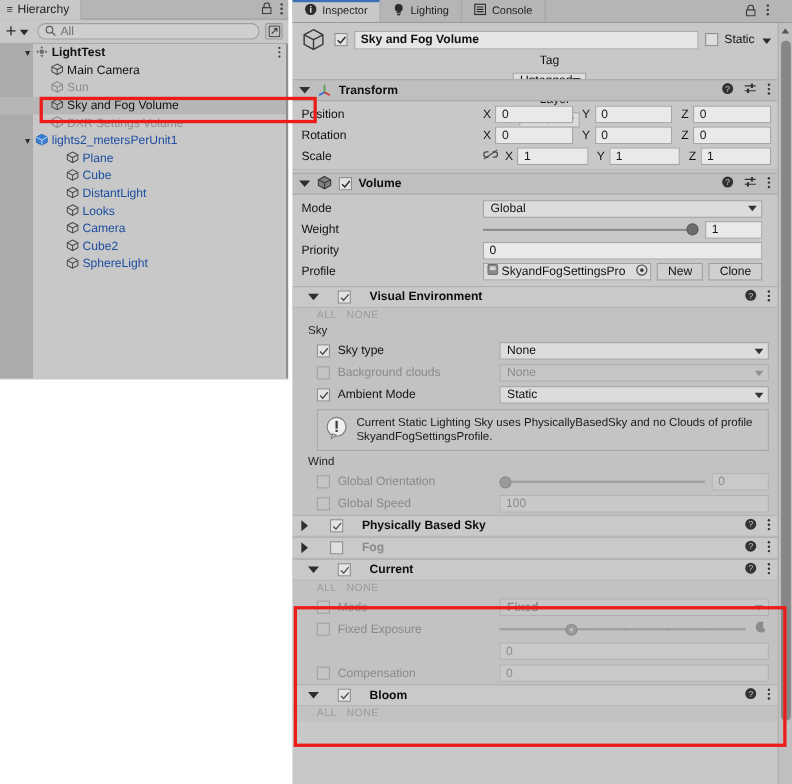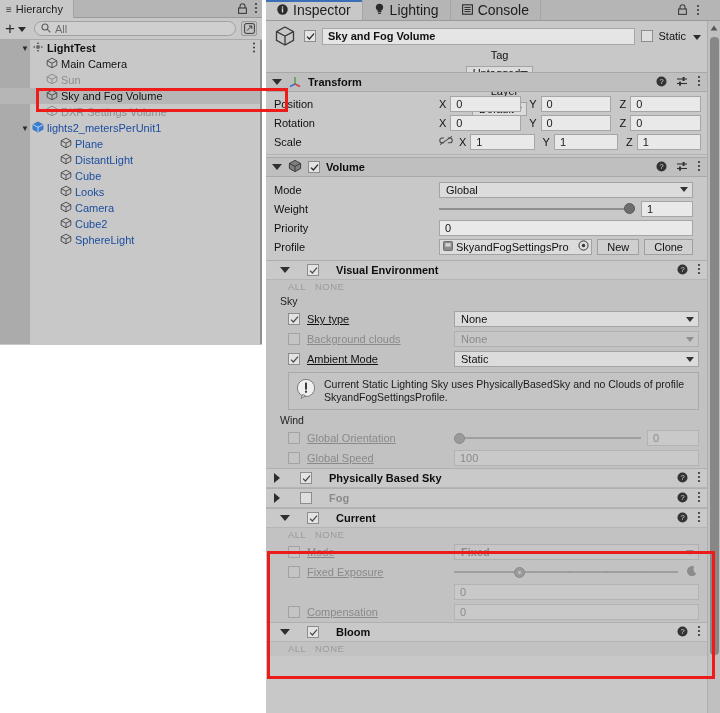--- a/index.html
+++ b/index.html
@@ -90,21 +90,21 @@
   .inspector {
     position: absolute; left: 266px; top: 0; width: 454px; height: 713px;
     background: #c8c8c8;
   }
   .i-tabbar {
     position: relative; height: 21px; background: #b5b5b5;
     border-bottom: 1px solid #9a9a9a; display: flex; align-items: stretch;
   }
   .i-tab {
     display: flex; align-items: center; gap: 5px; padding: 0 11px;
-    font-size: 14px; color: #1d1d1d; border-right: 1px solid #a5a5a5;
+    font-size: 10px; color: #1d1d1d; border-right: 1px solid #a5a5a5;
     position: relative;
   }
   .i-tab.active { background: #c8c8c8; }
   .i-tab.active::before {
     content: ""; position: absolute; left: 0; right: 0; top: 0; height: 2px;
     background: #3b6fb5;
   }
   .i-lockicons {
     position: absolute; right: 20px; top: 0; height: 21px;
     display: flex; align-items: center; gap: 9px; color: #3d3d3d;
@@ -200,21 +200,21 @@
   .ovhdr .title { font-weight: bold; font-size: 11px; color: #0e0e0e; }
   .ovhdr .title.dis { color: #8a8a8a; }
   .ovhdr .right {
     position: absolute; right: 6px; display: flex; align-items: center; gap: 9px;
     color: #3a3a3a;
   }
   .allnone { display: flex; gap: 9px; padding: 1px 0 2px 22px; }
   .allnone span { font-size: 9.5px; color: #9b9b9b; letter-spacing: .4px; }
   .grouplbl { font-size: 10.5px; color: #222; padding: 1px 0 2px 14px; }
   .ovrow { display: flex; align-items: center; height: 20px; padding: 0 8px 0 22px; gap: 7px; }
-  .ovrow .lab { width: 140px; flex: 0 0 140px; font-size: 11px; color: #111; text-decoration: underline; }
+  .ovrow .lab { width: 140px; flex: 0 0 140px; font-size: 11px; color: #111; }
   .ovrow .lab.dis { color: #8a8a8a; }
   .ovrow .ctl { flex: 1; }
 
   
   .helpbox {
     margin: 3px 8px 3px 22px; background: #c4c4c4; border: 1px solid #a9a9a9;
     display: flex; align-items: flex-start; gap: 7px; padding: 5px 6px;
   }
   .helpbox .msg { font-size: 10.5px; line-height: 13px; color: #1a1a1a; }
 
@@ -380,28 +380,28 @@
                 <path d="M7 1.4 L12.6 4.4 V9.6 L7 12.6 L1.4 9.6 V4.4 Z" fill="none" stroke="#4a4a4a" stroke-width="1.1"></path>
                 <path d="M1.4 4.4 L7 7.3 L12.6 4.4 M7 7.3 V12.6" fill="none" stroke="#4a4a4a" stroke-width="1.1"></path>
               </svg></span>
             <span class="lbl">Plane</span>
           </div>
           <div class="hrow blue">
             <span class="gico" style="margin-left:60px;"><svg width="12" height="12" viewBox="0 0 14 14" style="opacity:1">
                 <path d="M7 1.4 L12.6 4.4 V9.6 L7 12.6 L1.4 9.6 V4.4 Z" fill="none" stroke="#4a4a4a" stroke-width="1.1"></path>
                 <path d="M1.4 4.4 L7 7.3 L12.6 4.4 M7 7.3 V12.6" fill="none" stroke="#4a4a4a" stroke-width="1.1"></path>
               </svg></span>
-            <span class="lbl">DistantLight</span>
+            <span class="lbl">Cube</span>
           </div>
           <div class="hrow blue">
             <span class="gico" style="margin-left:60px;"><svg width="12" height="12" viewBox="0 0 14 14" style="opacity:1">
                 <path d="M7 1.4 L12.6 4.4 V9.6 L7 12.6 L1.4 9.6 V4.4 Z" fill="none" stroke="#4a4a4a" stroke-width="1.1"></path>
                 <path d="M1.4 4.4 L7 7.3 L12.6 4.4 M7 7.3 V12.6" fill="none" stroke="#4a4a4a" stroke-width="1.1"></path>
               </svg></span>
-            <span class="lbl">Cube</span>
+            <span class="lbl">DistantLight</span>
           </div>
           <div class="hrow blue">
             <span class="gico" style="margin-left:60px;"><svg width="12" height="12" viewBox="0 0 14 14" style="opacity:1">
                 <path d="M7 1.4 L12.6 4.4 V9.6 L7 12.6 L1.4 9.6 V4.4 Z" fill="none" stroke="#4a4a4a" stroke-width="1.1"></path>
                 <path d="M1.4 4.4 L7 7.3 L12.6 4.4 M7 7.3 V12.6" fill="none" stroke="#4a4a4a" stroke-width="1.1"></path>
               </svg></span>
             <span class="lbl">Looks</span>
           </div>
           <div class="hrow blue">
             <span class="gico" style="margin-left:60px;"><svg width="12" height="12" viewBox="0 0 14 14" style="opacity:1">

